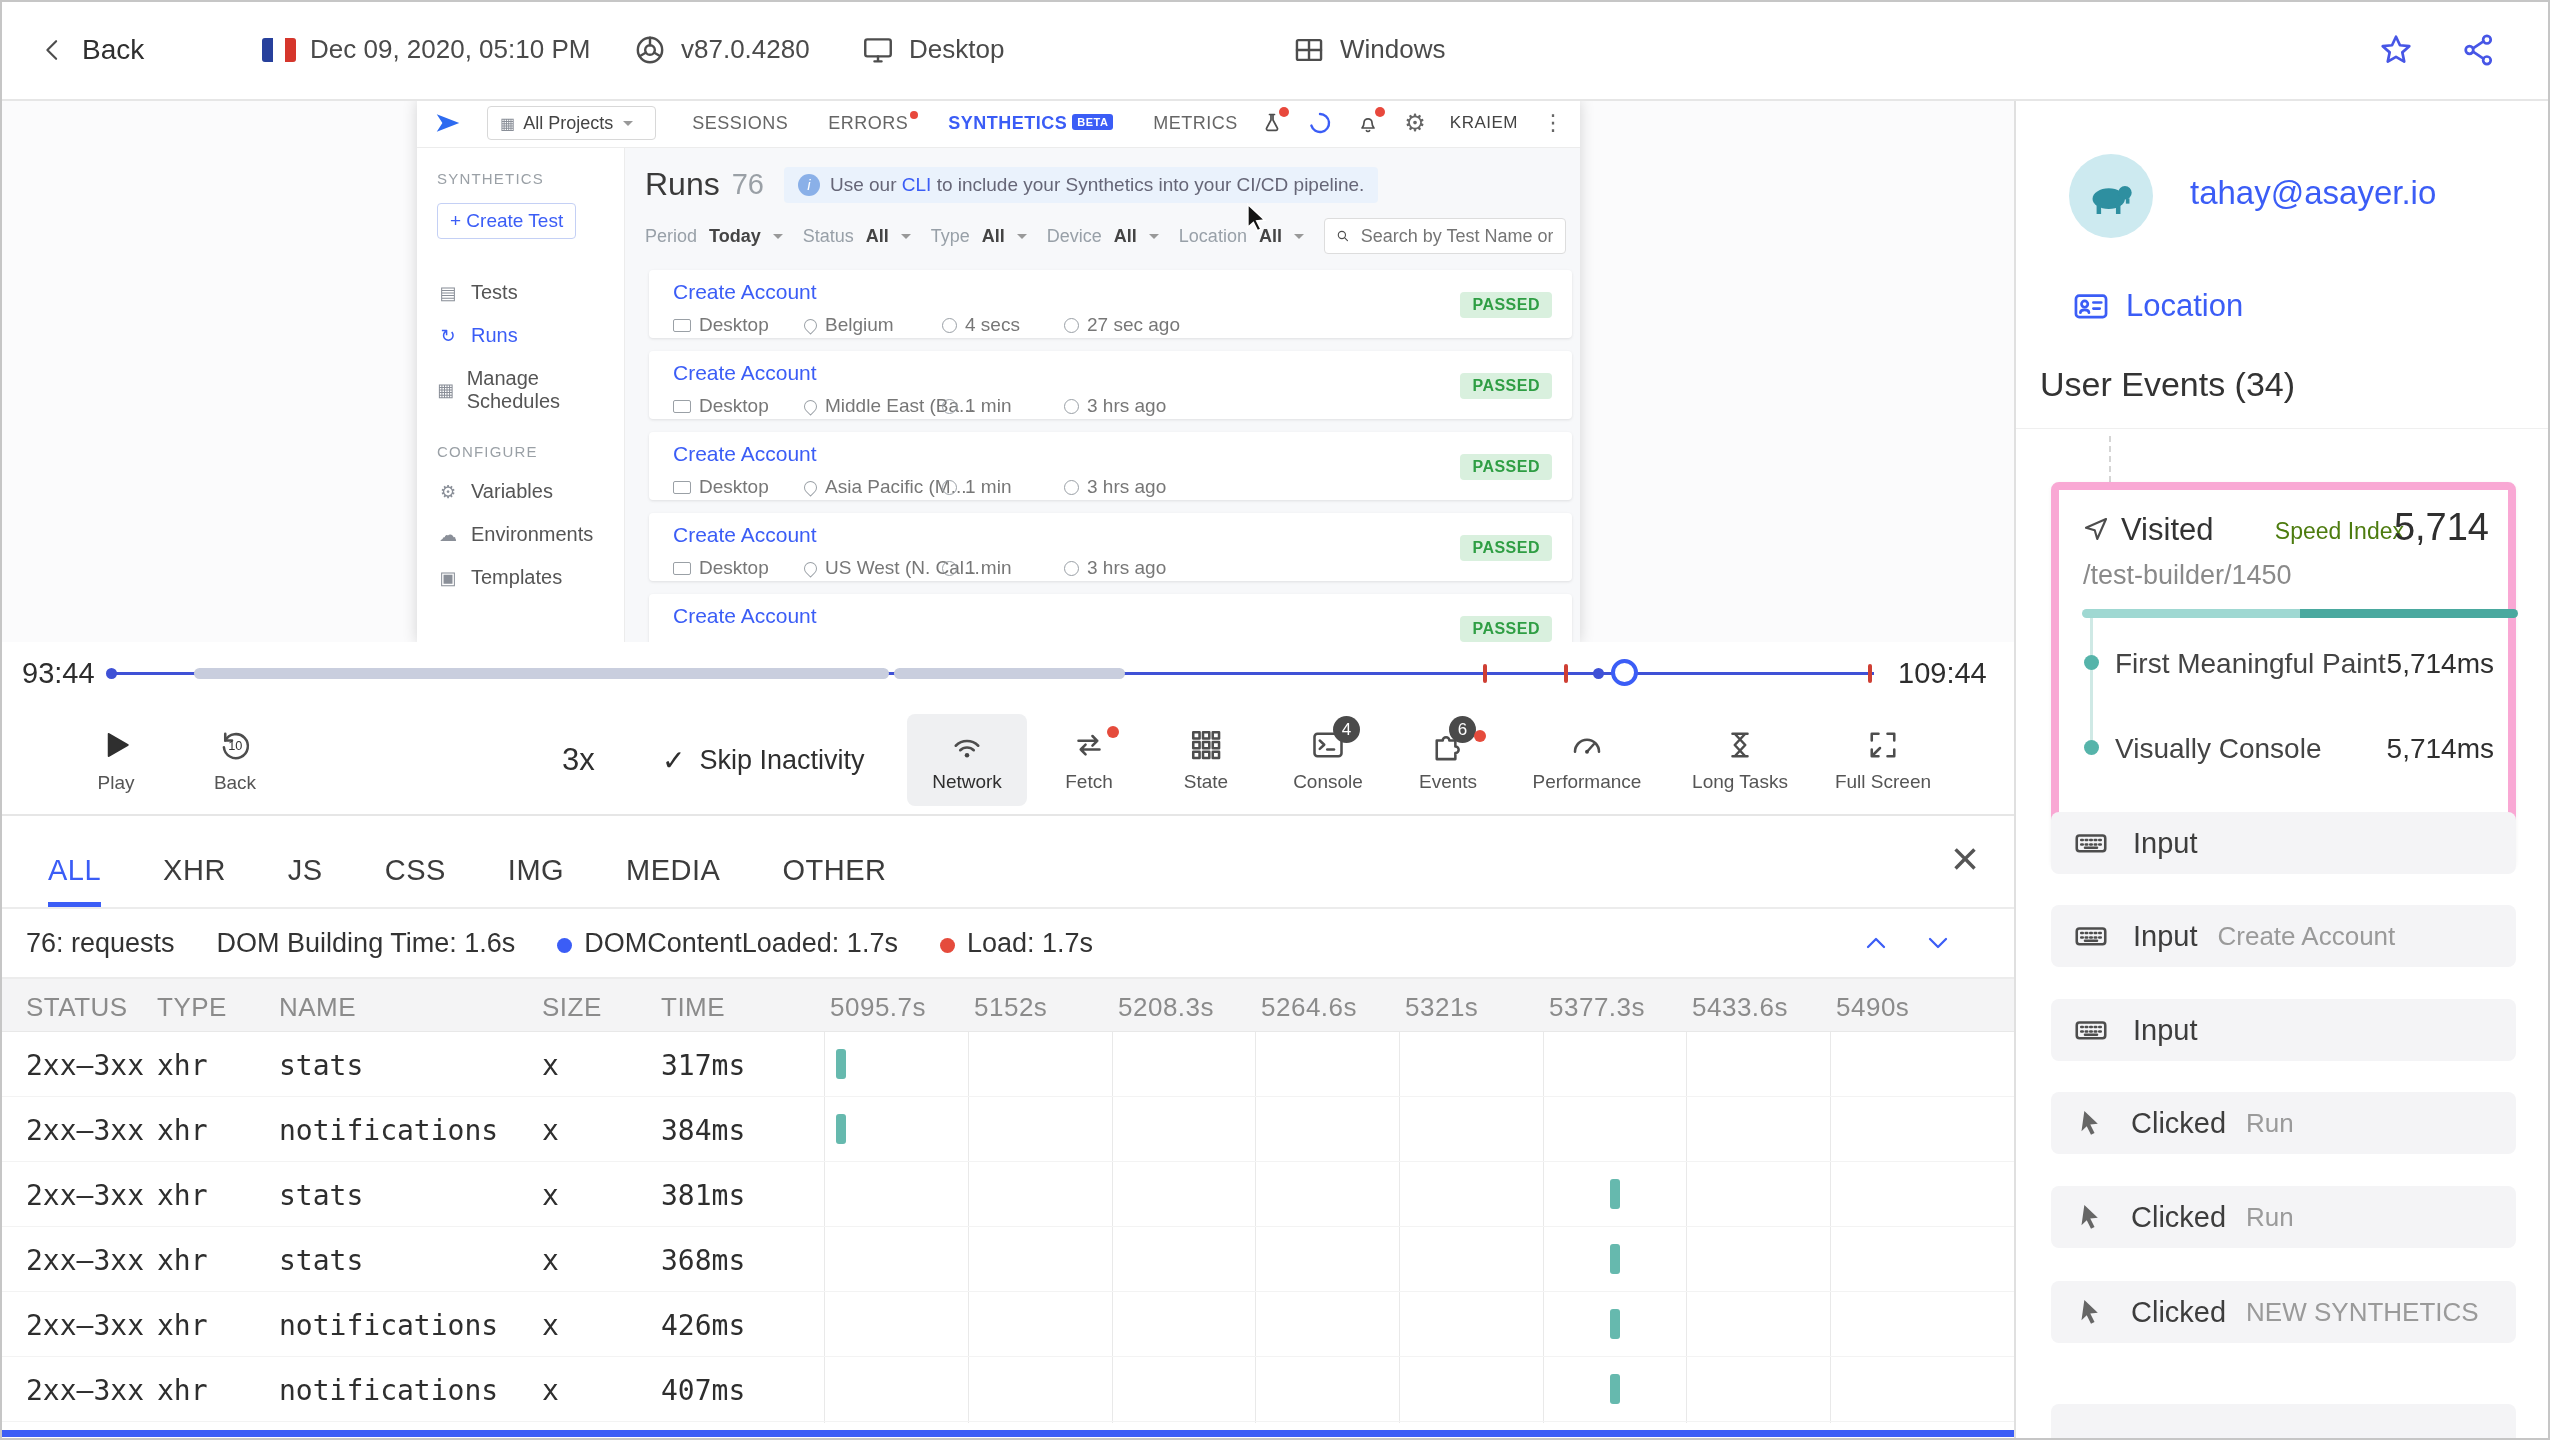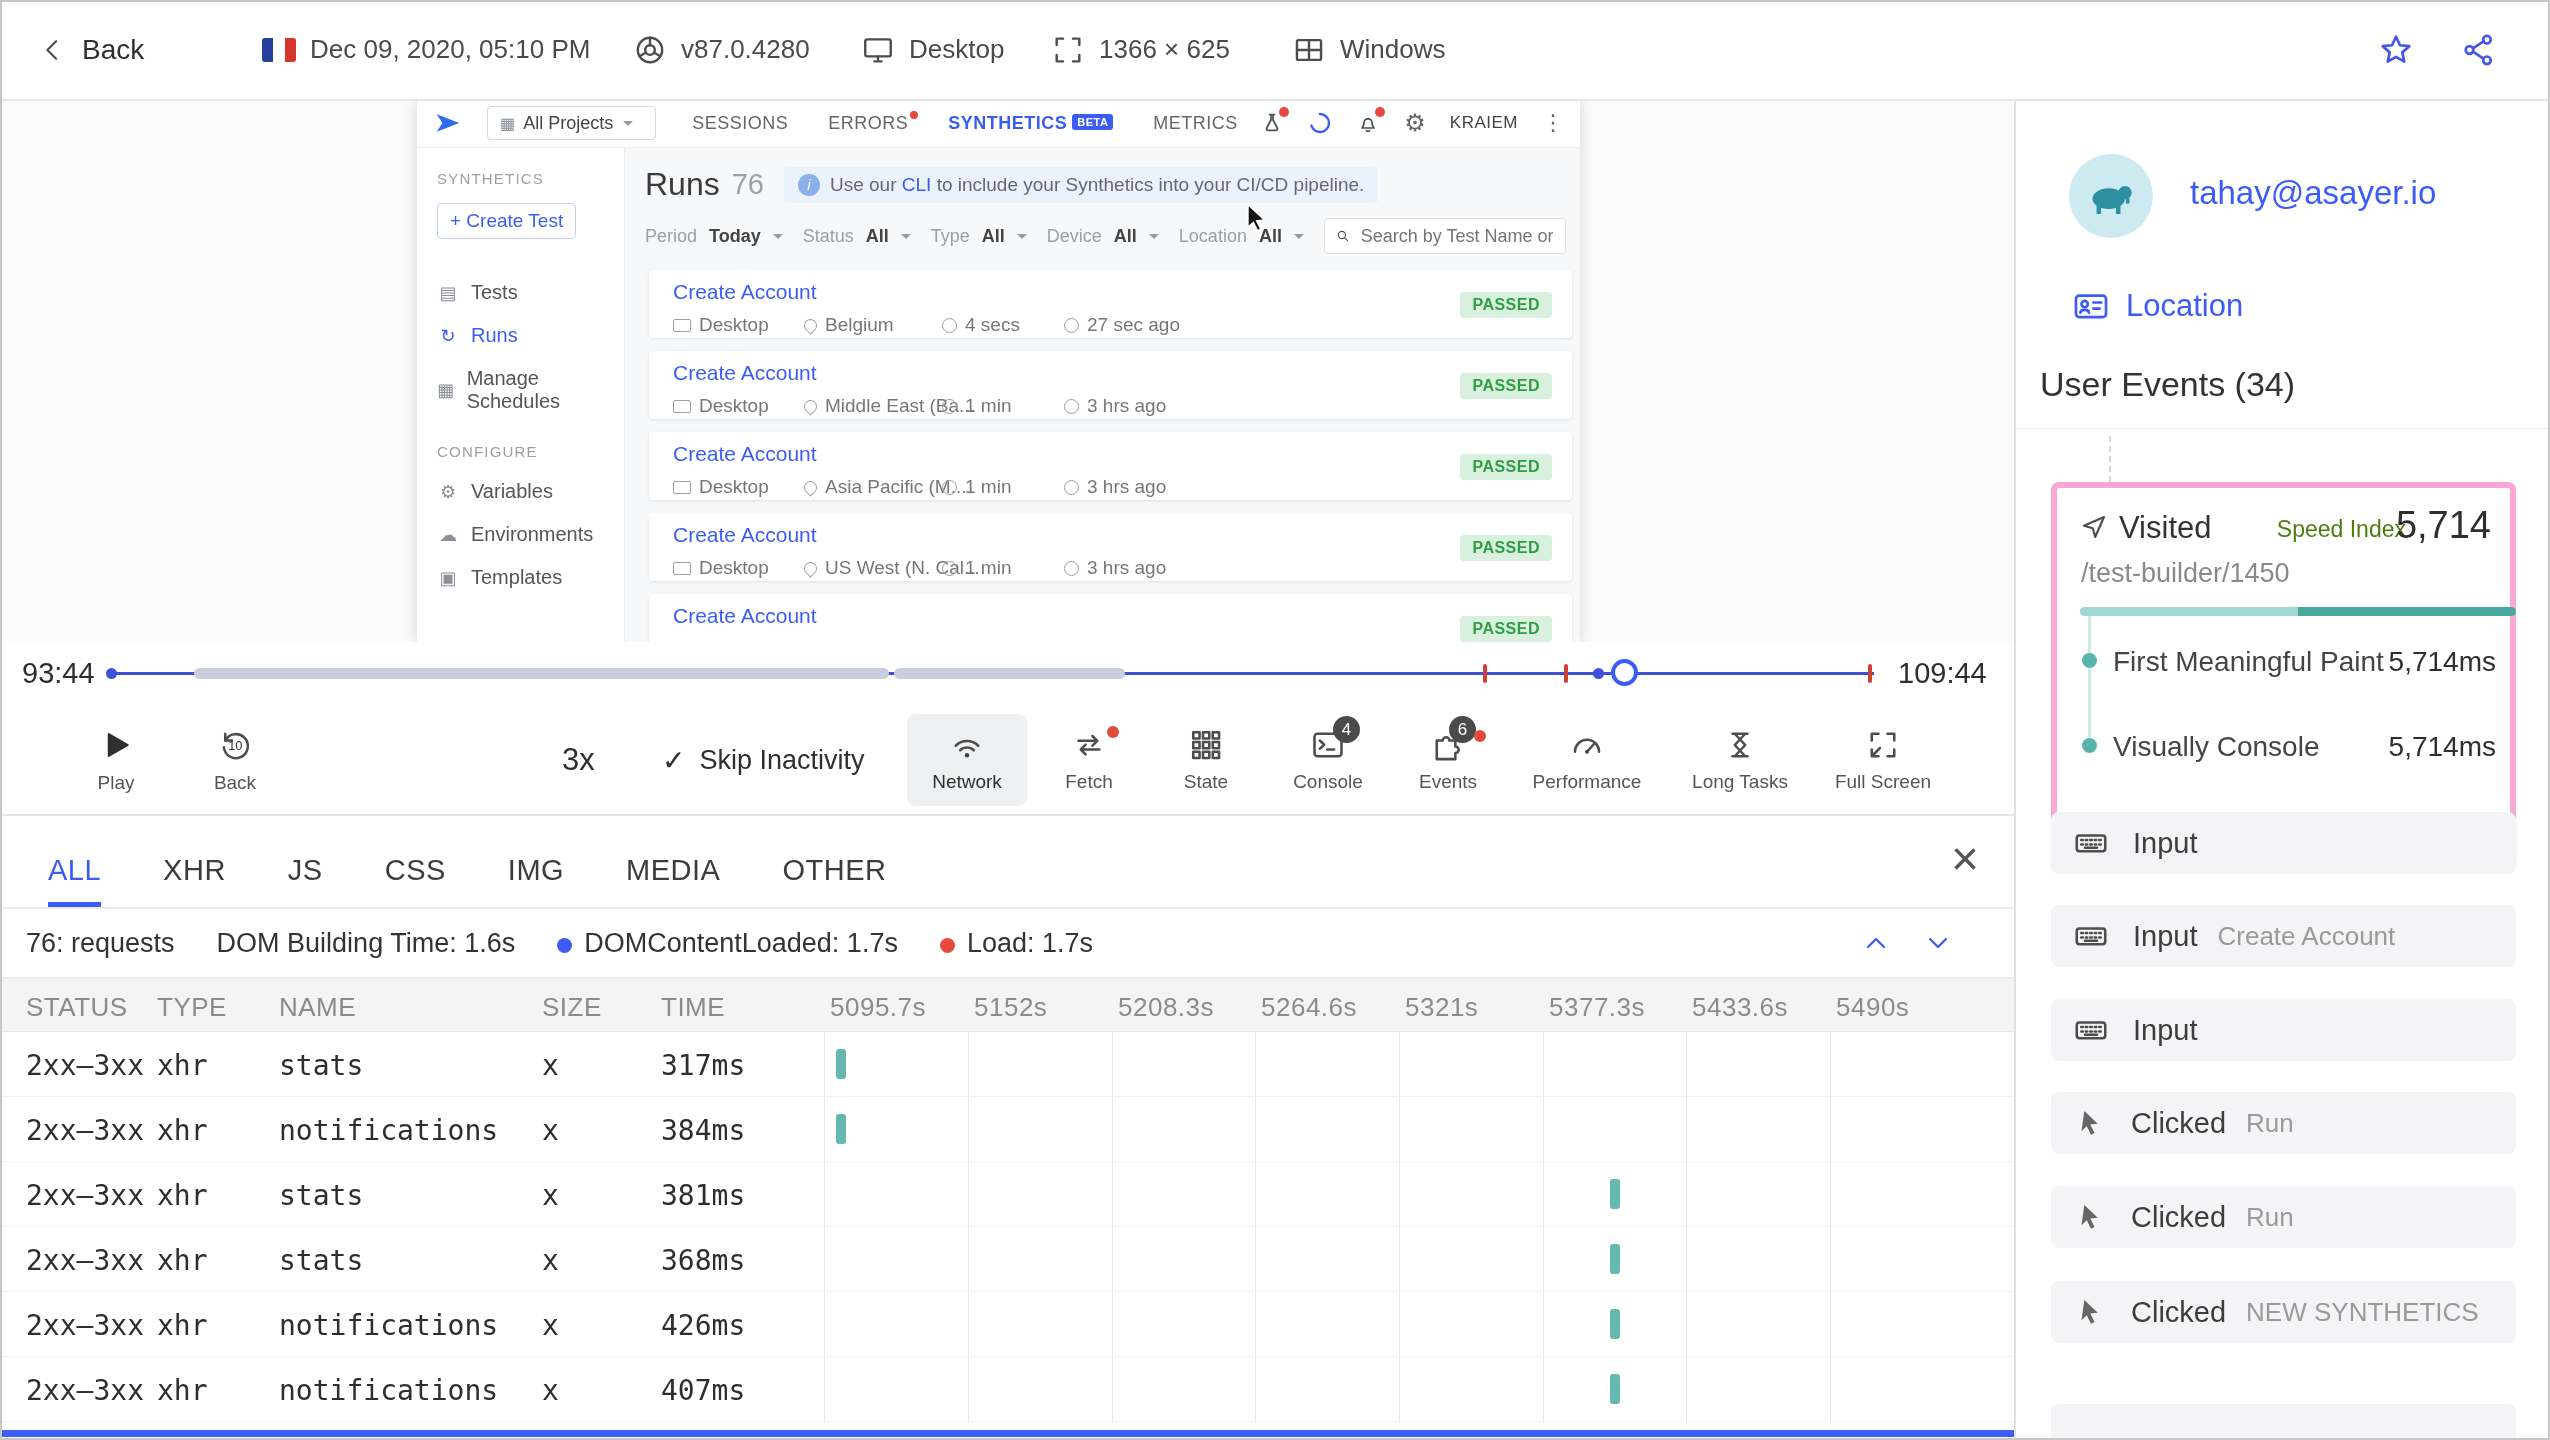--- a/index.html
+++ b/index.html
@@ -120,21 +120,21 @@
   
   .sb{position:absolute;left:2012px;top:97px;width:538px;height:1341px;background:#fff;border-left:2px solid #e0e0e0;box-sizing:border-box}
   .avatar{position:absolute;left:53px;top:55px;width:84px;height:84px;border-radius:50%;background:#cdeaf0;
     display:flex;align-items:center;justify-content:center}
   .sb-email{position:absolute;left:174px;top:75px;font-size:33px;color:var(--accent,#3b5df6);cursor:pointer}
   .sb-meta{position:absolute;left:56px;top:188px;display:flex;align-items:center;gap:16px;
     font-size:31px;color:var(--accent,#3b5df6);cursor:pointer}
   .sb-title{position:absolute;left:24px;top:266px;font-size:34px;color:#333;font-weight:500}
   .sb-div{position:absolute;left:0;top:329px;width:100%;height:1px;background:#efefef}
   .sb-connector{position:absolute;left:93px;top:337px;height:46px;border-left:2px dashed #d5d5d5}
-  .vcard{position:absolute;left:35px;top:383px;width:465px;height:387px;background:#fff;border:6px solid #f9a8d4;
+  .vcard{position:absolute;left:35px;top:383px;width:465px;height:387px;background:#fff;border:8px solid #f9a8d4;
     border-radius:8px;box-sizing:border-box;box-shadow:0 1px 4px rgba(0,0,0,.05);cursor:pointer}
   .vc-label{position:absolute;left:62px;top:22px;font-size:31px;color:#333}
   .vc-silabel{position:absolute;right:104px;top:28px;font-size:23px;color:#4d7c0f}
   .vc-sival{position:absolute;right:19px;top:16px;font-size:38px;color:#2f2f2f;font-weight:500}
   .vc-path{position:absolute;left:24px;top:70px;font-size:27px;color:#8a8a8a}
   .vc-bar{position:absolute;left:23px;top:119px;width:436px;height:9px;border-radius:5px;overflow:hidden;display:flex}
   .vc-bar .b1{width:50%;background:#9fd8d2}
   .vc-bar .b2{width:50%;background:#4aa99f}
   .vc-vline{position:absolute;left:31px;top:128px;width:3px;height:130px;background:#cfe9e5}
   .vc-dot{position:absolute;left:25px;width:15px;height:15px;border-radius:50%;background:#56b4aa}
@@ -172,26 +172,20 @@
           <path d="M12 8.6 V3.4 M9.2 13.8 4.7 16.4 M14.8 13.8 19.3 16.4"></path>
         </svg>
       <span>v87.0.4280</span>
     </div>
     <div class="hitem" style="left:859px">
       <svg class="ico" width="34" height="34" viewBox="0 0 24 24">
           <rect x="3" y="4.5" width="18" height="12" rx="1.5"></rect>
           <path d="M9.5 20h5 M12 16.5V20"></path>
         </svg>
       <span>Desktop</span>
-    </div>
-    <div class="hitem" style="left:1049px">
-      <svg class="ico" width="34" height="34" viewBox="0 0 24 24">
-          <path d="M8.5 4H4v4.5 M15.5 4H20v4.5 M8.5 20H4v-4.5 M15.5 20H20v-4.5"></path>
-        </svg>
-      <span>1366 × 625</span>
     </div>
     <div class="hitem" style="left:1290px">
       <svg class="ico" width="34" height="34" viewBox="0 0 24 24">
           <rect x="3.5" y="5" width="17" height="14" rx="1"></rect>
           <path d="M3.5 12h17 M12 5v14"></path>
         </svg>
       <span>Windows</span>
     </div>
     <div class="hitem" style="left:2375px">
       <svg class="ico" style="stroke:#4756e6" width="38" height="38" viewBox="0 0 24 24">

